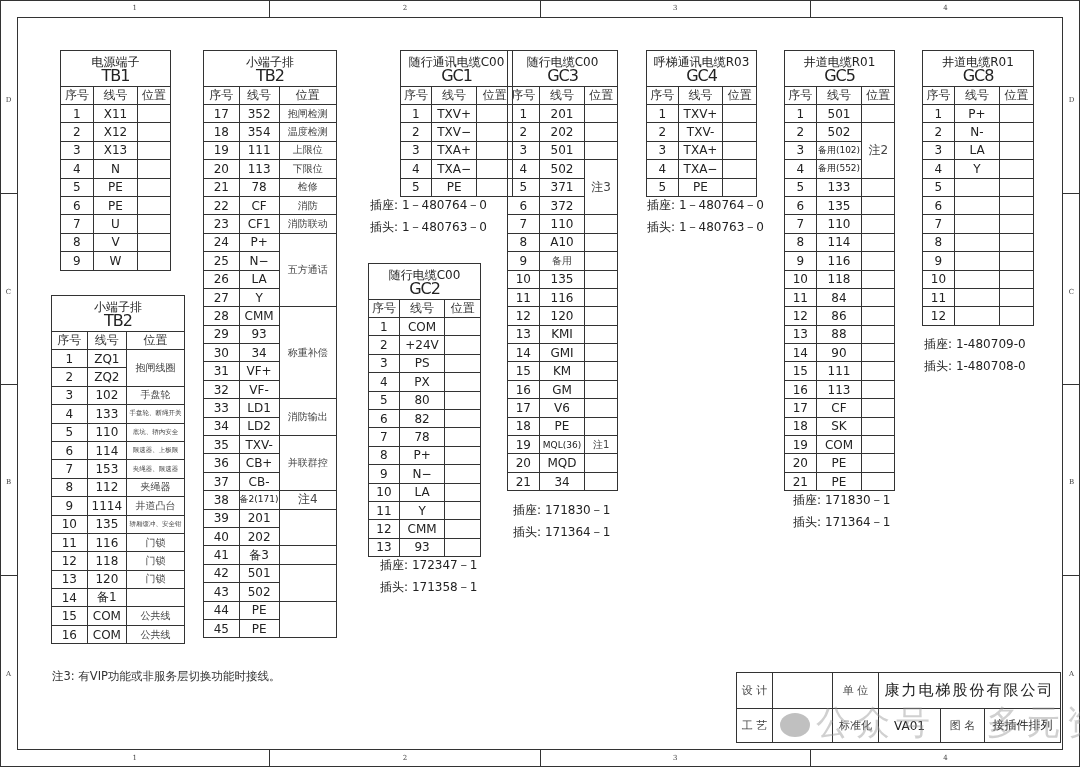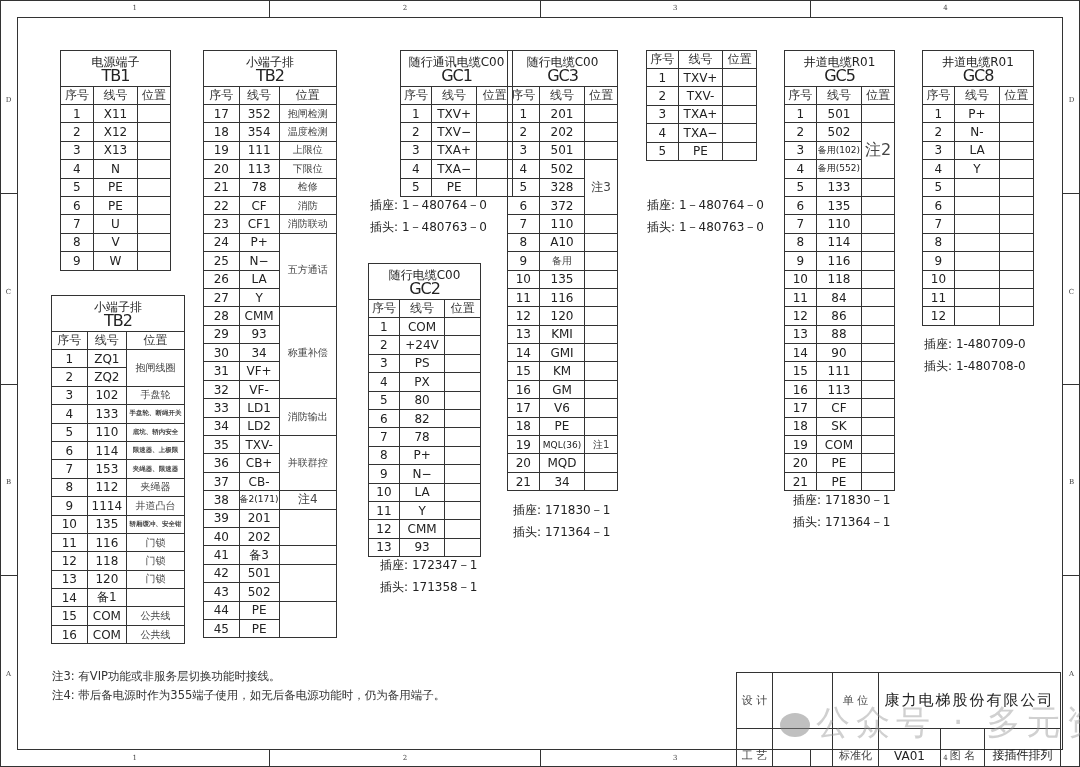--- a/index.html
+++ b/index.html
@@ -19,26 +19,26 @@
                       text-align: center; color: #444; }
   .side-marks .div { position: absolute; left: 0; width: 17px; border-top: 1px solid #333; }
   .frame-inner { position: absolute; left: 17px; top: 17px; width: 1046px; height: 733px; border: 1.5px solid #333; }
 
   table.tb { position: absolute; border-collapse: collapse; font-size: 12px; }
   table.tb td, table.tb th { border: 1px solid #333; text-align: center; padding: 0; height: 18.4px; font-weight: normal; white-space: nowrap; }
   table.tb .title { height: 36px; line-height: 14px; font-size: 12px; }
   table.tb .title .sub { font-size: 16px; letter-spacing: -1px; }
   table.tb .hdr th { font-size: 12px; color: #333; height: 18px; }
   table.tb td.pos { font-size: 10px; color: #444; }
-  table.tb td.pos.tiny { font-size: 6.5px; font-weight: bold; }
+  table.tb td.pos.tiny { font-size: 6.5px; }
   table.tb td.small { font-size: 9px; }
   .plug { position: absolute; font-size: 12px; line-height: 22px; color: #222; white-space: nowrap; }
   .notes { position: absolute; left: 52px; top: 667px; font-size: 11.5px; line-height: 19px; color: #333; }
   .titleblock { position: absolute; left: 736px; top: 672px; border-collapse: collapse; font-size: 11px; }
-  .titleblock td { border: 1px solid #333; height: 18.5px; text-align: center; color: #444; padding: 18px 2px; white-space: nowrap; }
+  .titleblock td { border: 1px solid #333; height: 18.5px; text-align: center; color: #444; padding: 8px 2px; white-space: nowrap; }
   .titleblock td.company { font-family: "DejaVu Serif", serif; font-size: 15px; color: #222; letter-spacing: 2px; }
   .titleblock td.val { color: #222; font-size: 12px; }
   .watermark { position: absolute; left: 780px; top: 700px; font-size: 34px; color: rgba(150,150,150,0.45);
                letter-spacing: 6px; white-space: nowrap; pointer-events: none; }
   .watermark .wm-icon { display: inline-block; width: 30px; height: 24px; border-radius: 50%; background: rgba(130,130,130,0.5); vertical-align: middle; margin-right: 6px; }
 </style>
 </head>
 <body>
 
 <div class="frame-outer"></div>
@@ -573,21 +573,21 @@
         <td>501</td>
         <td></td>
       </tr>
   <tr>
         <td>4</td>
         <td>502</td>
         <td rowspan="3" class="pos" style="font-size:12px">注3</td>
       </tr>
   <tr>
         <td>5</td>
-        <td>328</td>
+        <td>371</td>
       </tr>
   <tr>
         <td>6</td>
         <td>372</td>
       </tr>
   <tr>
         <td>7</td>
         <td>110</td>
         <td></td>
       </tr>
@@ -668,20 +668,26 @@
   <div><span>插头:</span> <span>171364－1</span></div>
 </div>
 
 <table class="tb" style="left:646px;top:50px;width:111px;">
   <colgroup>
       <col style="width:32px">
       <col style="width:45px">
       <col style="width:34px">
     </colgroup>
   <tbody>
+      <tr>
+        <td class="title" colspan="3">
+    <div>呼梯通讯电缆R03</div>
+    <div class="sub">GC4</div>
+        </td>
+      </tr>
   <tr class="hdr">
         <th>序号</th>
         <th>线号</th>
         <th>位置</th>
       </tr>
   </tbody>
     <tbody class="rows">
       <tr>
         <td>1</td>
         <td>TXV+</td>
@@ -733,21 +739,21 @@
         <th>位置</th>
       </tr>
   <tr>
         <td>1</td>
         <td>501</td>
         <td></td>
       </tr>
   <tr>
         <td>2</td>
         <td>502</td>
-        <td rowspan="3" class="pos" style="font-size:16px">注2</td>
+        <td rowspan="3" class="pos" style="font-size:12px">注2</td>
       </tr>
   <tr>
         <td>3</td>
         <td class="small">备用(102)</td>
       </tr>
   <tr>
         <td>4</td>
         <td class="small">备用(552)</td>
       </tr>
   <tr>
@@ -924,21 +930,20 @@
       </tr>
     </tbody>
 </table>
 <div class="plug" style="left:924px;top:333px;">
   <div><span>插座:</span> <span>1-480709-0</span></div>
   <div><span>插头:</span> <span>1-480708-0</span></div>
 </div>
 
 <div class="notes">
   <div>注3:  有VIP功能或非服务层切换功能时接线。</div>
-  <div>注4:  带后备电源时作为355端子使用，如无后备电源功能时，仍为备用端子。</div>
 </div>
 
 <table class="titleblock">
   <colgroup>
       <col style="width:36px">
       <col style="width:60px">
       <col style="width:46px">
       <col style="width:62px">
       <col style="width:44px">
       <col style="width:76px">

